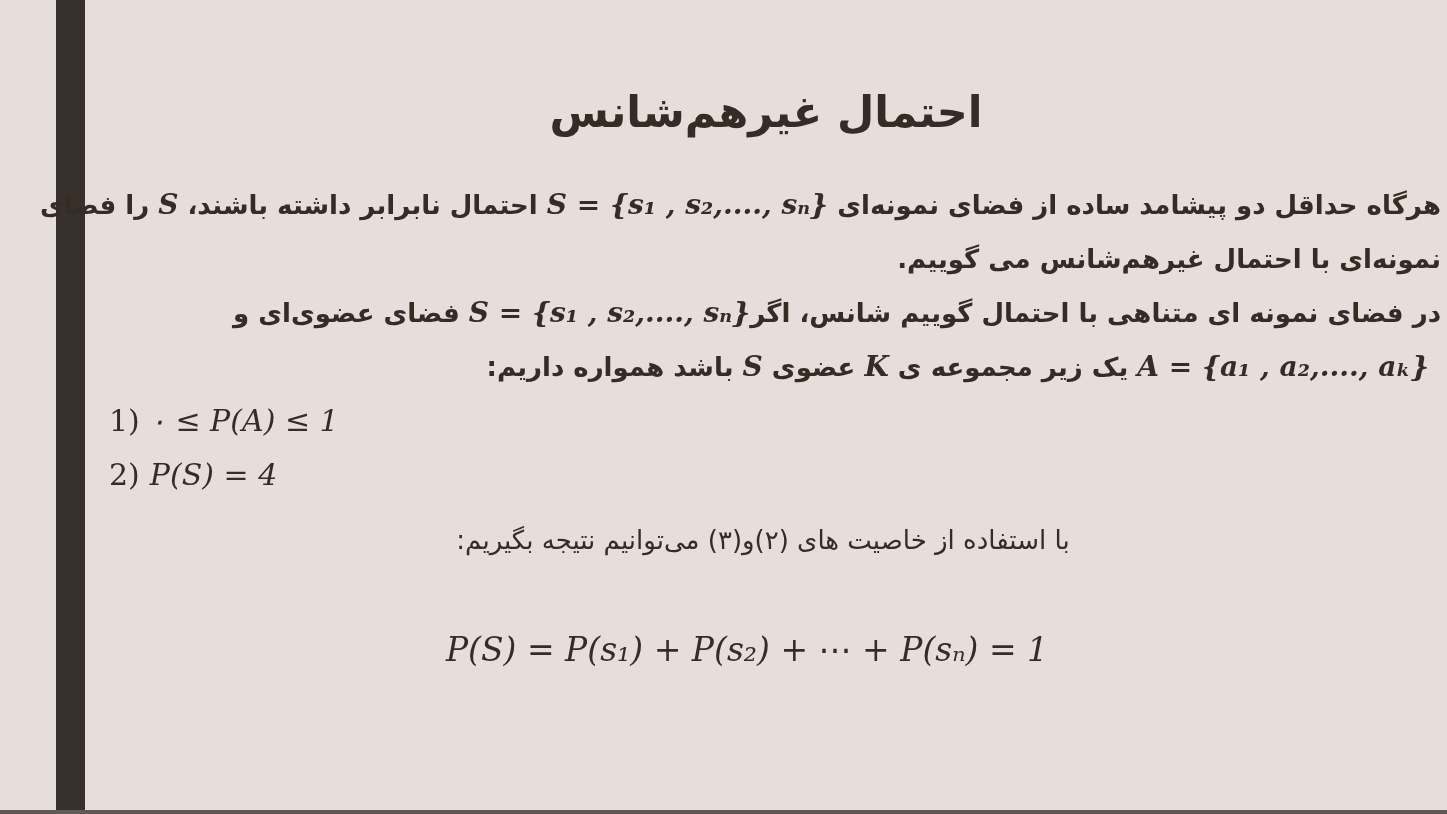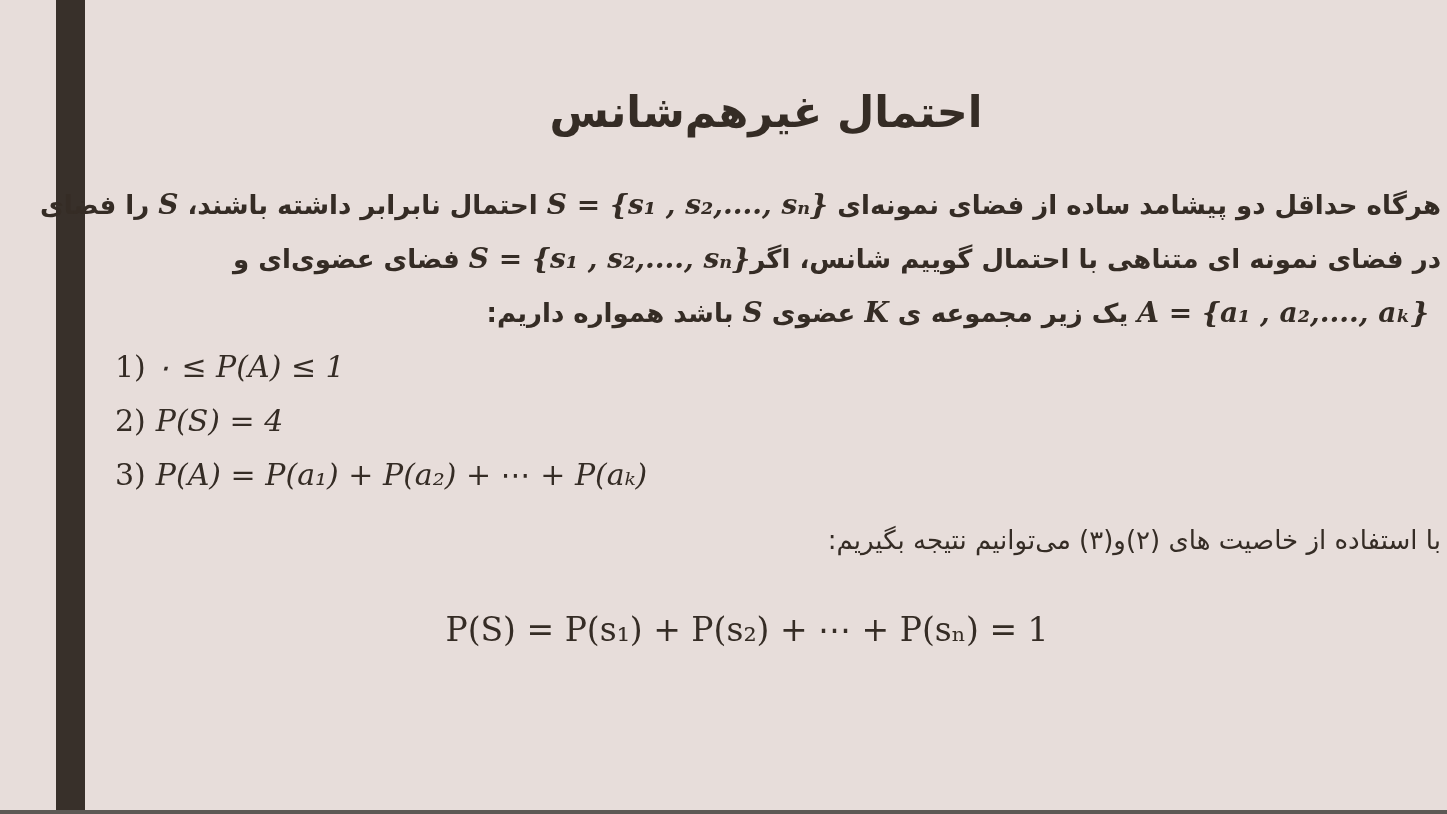--- a/index.html
+++ b/index.html
@@ -38,62 +38,62 @@
   }
   .group-intro { margin-top: 18px; }
   .line-indent { padding-right: 18px; }
   .math {
     direction: ltr; unicode-bidi: isolate;
     font-family: "DejaVu Serif", "DejaVu Sans", serif;
     font-style: italic; font-size: 28px;
   }
   .property {
     direction: ltr; text-align: left;
-    padding-left: 30px; font-size: 30px; line-height: 54px;
+    padding-left: 24px; font-size: 30px; line-height: 54px;
     font-family: "DejaVu Serif", "DejaVu Sans", serif;
     white-space: nowrap;
   }
   .property .num { font-style: normal; margin-right: 10px; }
   .property .formula { font-style: italic; }
   .note-line {
-    direction: rtl; text-align: right;
+    direction: rtl; text-align: center;
     padding-right: 6px; font-size: 26px; line-height: 60px;
     margin-top: 8px; white-space: nowrap;
   }
   .conclusion {
-    margin-top: 32px; text-align: center; padding-right: 38px;
+    margin-top: 52px; text-align: center; padding-right: 38px;
     font-family: "DejaVu Serif", "DejaVu Sans", serif;
-    font-size: 33px; line-height: 56px;
+    font-style: italic; font-size: 33px; line-height: 56px;
     direction: ltr; white-space: nowrap;
   }
 </style>
 </head>
 <body style="--background: #e7ddda; --accent-bar: #38302a; --text: #352c25; --footer-strip: #5d5955;">
 
 <div class="slide">
 
   <div class="accent-bar"></div>
 
   <div class="content">
 
     <div class="title">احتمال غیرهم‌شانس</div>
 
     <div class="group-intro">
       <div class="rtl-line"><span>هرگاه حداقل دو پیشامد ساده از فضای نمونه‌ای </span><span class="math">S = {s₁ , s₂,...., sₙ}</span><span> احتمال نابرابر داشته باشند، </span><span class="math">S</span><span> را فضای</span></div>
+      <div class="rtl-line">نمونه‌ای با احتمال غیرهم‌شانس می گوییم.</div>
     </div>
 
     <div>
       <div class="rtl-line"><span>در فضای نمونه ای متناهی با احتمال گوییم شانس، اگر</span><span class="math">S = {s₁ , s₂,...., sₙ}</span><span> فضای عضوی‌ای و</span></div>
       <div class="rtl-line line-indent"><span class="math">A = {a₁ , a₂,...., aₖ}</span><span> یک زیر مجموعه ی </span><span class="math">K</span><span> عضوی </span><span class="math">S</span><span> باشد همواره داریم:</span></div>
     </div>
 
     <div>
       <div class="property"><span class="num">1)</span><span class="formula">۰ ≤ P(A) ≤ 1</span></div>
       <div class="property"><span class="num">2)</span><span class="formula">P(S) = 4</span></div>
-      <div class="property"><span class="num">3)</span><span class="formula">P(A) = P(a₁) + P(a₂) + ⋯ + P(aₖ)</span></div>
     </div>
 
     <div class="note-line">با استفاده از خاصیت های (۲)و(۳) می‌توانیم نتیجه بگیریم:</div>
 
     <div class="conclusion">P(S) = P(s₁) + P(s₂) + ⋯ + P(sₙ) = 1</div>
 
   </div>
 
   <div class="footer-strip"></div>
 

